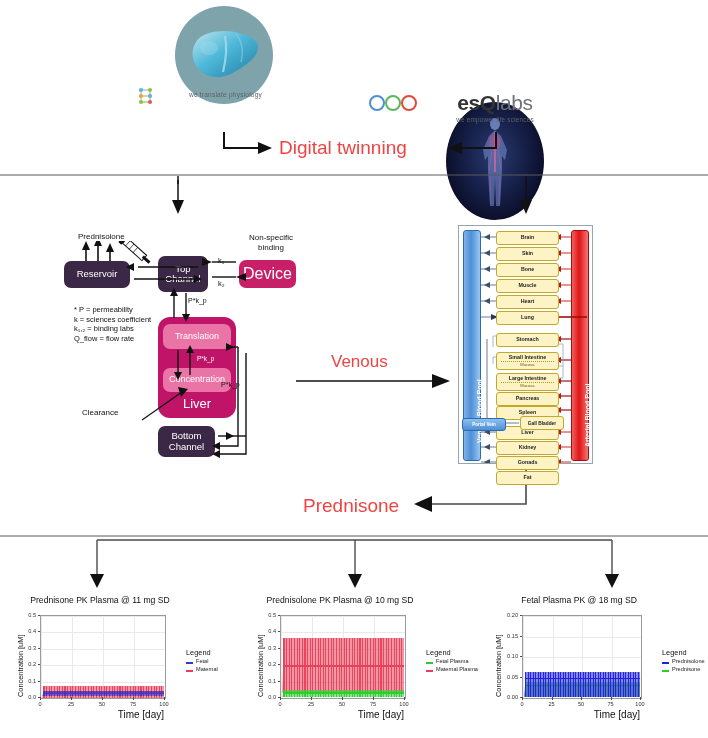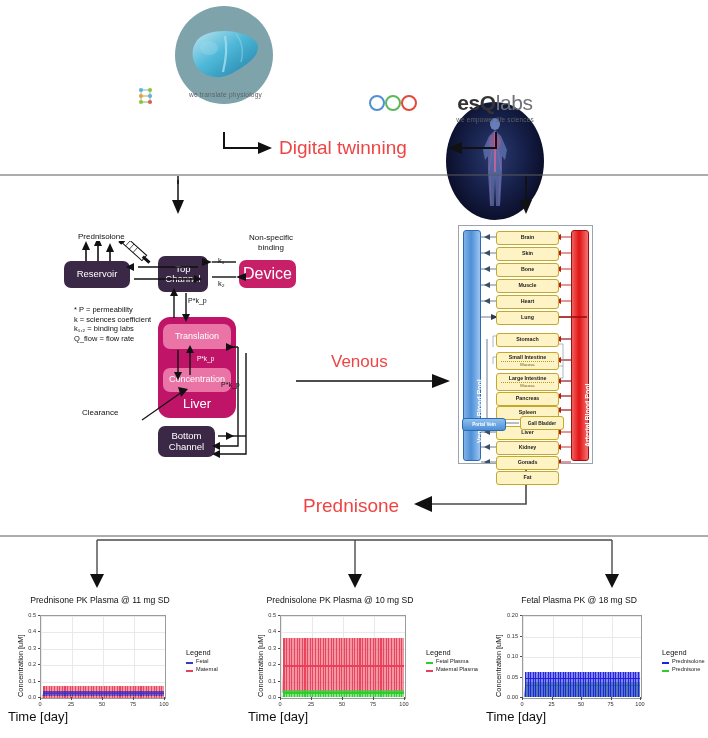--- a/index.html
+++ b/index.html
@@ -90,21 +90,21 @@
   
   .chart{position:absolute;background:#fff;}
   .ch-title{position:absolute;font-size:8.6px;color:#111;text-align:center;white-space:nowrap;}
   .plot{position:absolute;background:#fff;border:1px solid #9b9b9b;overflow:hidden;}
   .grid-v,.grid-h{position:absolute;background:#e9e9e9;}
   .grid-v{width:1px;top:0;bottom:0;}
   .grid-h{height:1px;left:0;right:0;}
   .ytick{position:absolute;font-size:5.6px;color:#333;text-align:right;white-space:nowrap;}
   .xtick{position:absolute;font-size:5.6px;color:#333;text-align:center;white-space:nowrap;}
   .tickmark{position:absolute;background:#4d4d4d;}
-  .axis-x-title{position:absolute;font-size:13px;color:#111;text-align:left;width:100%;}
+  .axis-x-title{position:absolute;font-size:10px;color:#111;text-align:right;width:100%;}
   .axis-y-title{position:absolute;font-size:7.4px;color:#111;white-space:nowrap;
      transform:rotate(-90deg);transform-origin:0 0;}
   .leg-title{position:absolute;font-size:7.4px;color:#111;}
   .leg-row{position:absolute;font-size:5.6px;color:#222;white-space:nowrap;}
   .leg-swatch{position:absolute;width:7px;height:2px;}
   .band{position:absolute;}
   .mline{position:absolute;}
 </style>
 </head>
 <body>

